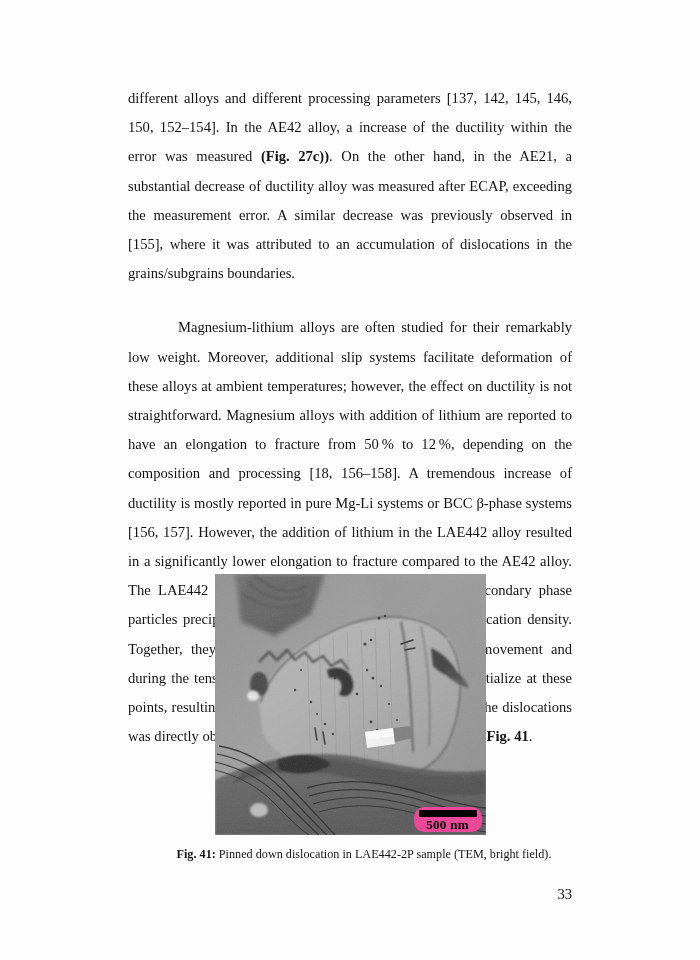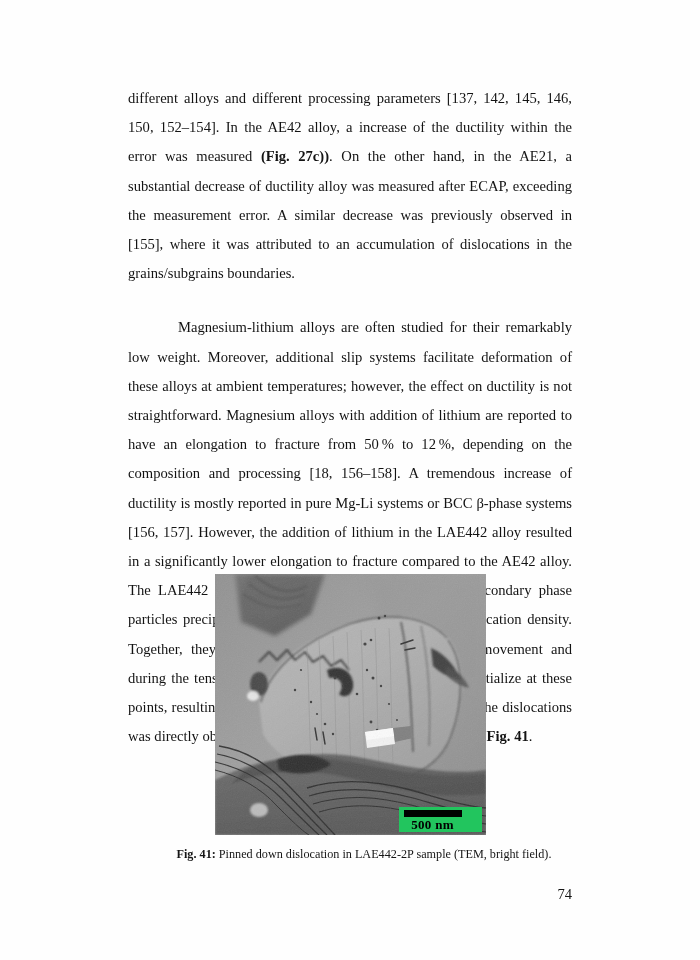--- a/index.html
+++ b/index.html
@@ -62,23 +62,24 @@
   }
   .tem-canvas {
     display: block;
     width: 271px;
     height: 261px;
   }
   .scalebar {
     position: absolute;
     right: 4px;
     bottom: 3px;
-    background: #22c55e;
-    padding: 2px 20px 1px 5px;
+    background: #ec4899;
+    padding: 2px 5px 1px 5px;
     line-height: 1;
+    border-radius: 10px;
   }
   .scalebar .bar {
     width: 58px;
     height: 7px;
     background: #000;
     margin: 1px auto 1px auto;
   }
   .scalebar .lbl {
     font-family: "Liberation Serif", "DejaVu Serif", serif;
     font-weight: bold;
@@ -280,15 +281,15 @@
         <div class="bar"></div>
         <div class="lbl">500 nm</div>
       </div>
     </div>
   </div>
 
   <div class="caption">
     <span class="b">Fig. 41:</span><span> Pinned down dislocation in LAE442-2P sample (TEM, bright field).</span>
   </div>
 
-  <div class="page-number">74</div>
+  <div class="page-number">33</div>
 
 </div>
 
 </body></html>

